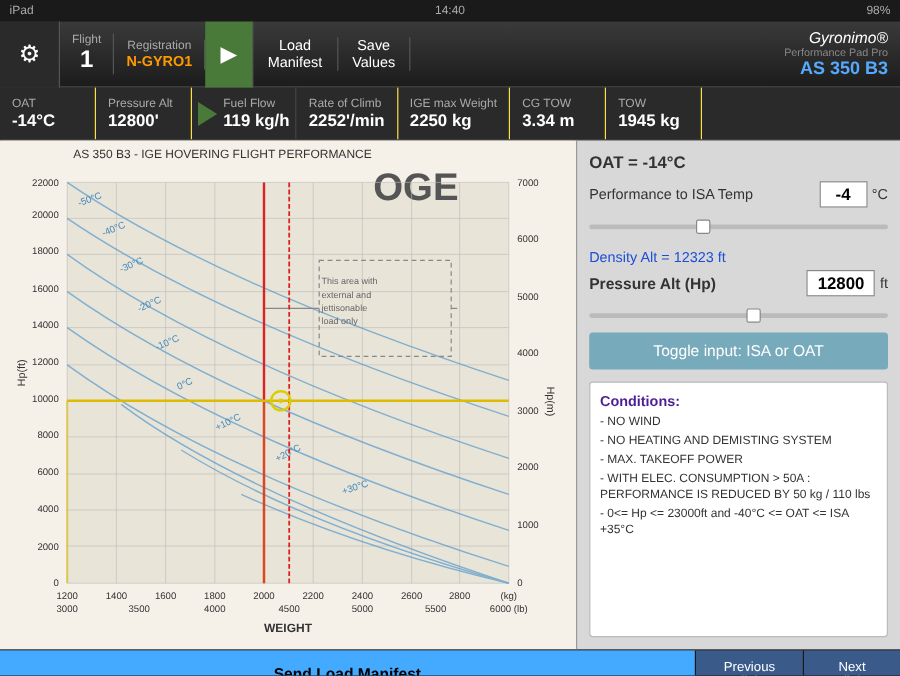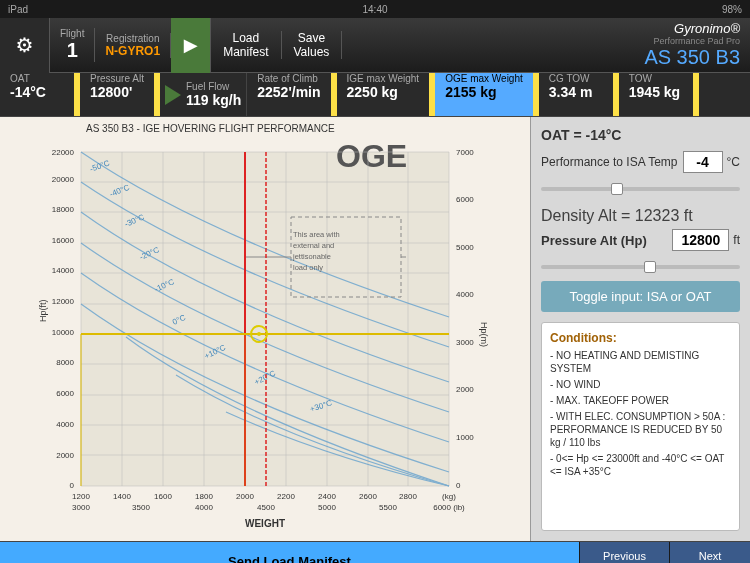--- a/index.html
+++ b/index.html
@@ -65,22 +65,22 @@
 
     
     .second-bar {
       height: 44px;
       background: #2a2a2a;
       display: flex;
       align-items: stretch;
       border-bottom: 1px solid #444;
     }
     .info-cell {
-      display: flex; flex-direction: column; justify-content: flex-start;
-      padding: 0 10px; border-right: 6px solid #fde047; min-width: 80px;
+      display: flex; flex-direction: column; justify-content: center;
+      padding: 0 10px; border-right: 1px solid #fde047; min-width: 80px;
     }
     .info-cell-label { color: #aaa; font-size: 10px; }
     .info-cell-value { color: #fff; font-size: 14px; font-weight: bold; }
     .fuel-cell {
       display: flex; align-items: center; border-right: 1px solid #444;
       padding: 0 5px;
     }
     .fuel-arrow {
       width: 0; height: 0;
       border-top: 10px solid transparent;
@@ -105,21 +105,21 @@
     
     .chart-area {
       flex: 1;
       background: #f5f0e8;
       position: relative;
       overflow: hidden;
     }
 
     
     .right-panel {
-      width: 220px;
+      width: 270px;
       background: #d8d8d8;
       display: flex;
       flex-direction: column;
       border-left: 1px solid #999;
       padding: 10px;
     }
     .oat-display { color: #333; font-size: 14px; font-weight: bold; margin-bottom: 8px; }
     .diff-row { display: flex; align-items: center; margin-bottom: 4px; }
     .diff-label { color: #333; font-size: 12px; flex: 1; }
     .diff-value-box {
@@ -143,21 +143,21 @@
     }
     .slider-thumb {
       width: 12px; height: 12px;
       background: #fff;
       border: 1px solid #888;
       border-radius: 2px;
       position: absolute;
       top: -4px;
       transform: translateX(-50%);
     }
-    .density-row { color: #404040; font-size: 16px; margin: 6px 0 4px; }
+    .density-row { color: #1d4ed8; font-size: 12px; margin: 6px 0 4px; }
     .pressure-row { display: flex; align-items: center; margin-bottom: 6px; }
     .pressure-label { color: #333; font-size: 13px; font-weight: bold; flex: 1; }
     .pressure-value-box {
       background: #fff;
       border: 1px solid #888;
       padding: 2px 8px;
       font-size: 14px;
       font-weight: bold;
       min-width: 55px;
       text-align: center;
@@ -176,21 +176,21 @@
       margin-bottom: 10px;
     }
     .conditions-box {
       background: #fff;
       border: 1px solid #bbb;
       border-radius: 3px;
       padding: 8px;
       flex: 1;
       overflow-y: auto;
     }
-    .cond-title { font-weight: bold; font-size: 12px; color: #a16207; margin-bottom: 4px; }
+    .cond-title { font-weight: bold; font-size: 12px; color: #4c1d95; margin-bottom: 4px; }
     .cond-item { font-size: 10px; color: #333; margin-bottom: 3px; line-height: 1.3; }
 
     
     .bottom-bar {
       height: 40px;
       background: #1a1a1a;
       display: flex;
       align-items: stretch;
       border-top: 1px solid #444;
     }
@@ -266,21 +266,21 @@
     </div>
     <div class="save-section">
       <span class="save-label" style="white-space:pre-line;">Save
 Values</span>
     </div>
   </div>
   <div class="logo-section">
     <div style="text-align:right;">
       <div style="color:#fff;font-size:13px;font-style:italic;">Gyronimo®</div>
       <div style="color:#888;font-size:9px;">Performance Pad Pro</div>
-      <div style="color:#5af;font-size:20px;font-weight:normal;">AS 350 B3</div>
+      <div style="color:#5af;font-size:15px;font-weight:bold;">AS 350 B3</div>
     </div>
   </div>
 </div>
 
 <div class="second-bar">
   <div class="info-cell">
     <span class="info-cell-label">OAT</span>
     <span class="info-cell-value">-14°C</span>
   </div>
   <div class="info-cell">
@@ -294,24 +294,20 @@
       <span class="info-cell-value" style="display:block;color:#fff;font-size:14px;font-weight:bold;">119 kg/h</span>
     </div>
   </div>
   <div class="info-cell">
     <span class="info-cell-label">Rate of Climb</span>
     <span class="info-cell-value">2252'/min</span>
   </div>
   <div class="info-cell">
     <span class="info-cell-label">IGE max Weight</span>
     <span class="info-cell-value">2250 kg</span>
-  </div>
-  <div class="info-cell active-tab">
-    <span class="info-cell-label">OGE max Weight</span>
-    <span class="info-cell-value">2155 kg</span>
   </div>
   <div class="info-cell">
     <span class="info-cell-label">CG TOW</span>
     <span class="info-cell-value">3.34 m</span>
   </div>
   <div class="info-cell tow-cell">
     <span class="info-cell-label">TOW</span>
     <span class="info-cell-value">1945 kg</span>
   </div>
 </div>
@@ -485,22 +481,22 @@
     <div class="pressure-slider slider-row">
       <div class="slider-track">
         <div class="slider-thumb" style="left:55%;"></div>
       </div>
     </div>
 
     <button class="toggle-btn">Toggle input: ISA or OAT</button>
 
     <div class="conditions-box">
       <div class="cond-title">Conditions:</div>
+      <div class="cond-item">- NO WIND</div>
       <div class="cond-item">- NO HEATING AND DEMISTING SYSTEM</div>
-      <div class="cond-item">- NO WIND</div>
       <div class="cond-item">- MAX. TAKEOFF POWER</div>
       <div class="cond-item">- WITH ELEC. CONSUMPTION &gt; 50A : PERFORMANCE IS REDUCED BY 50 kg / 110 lbs</div>
       <div class="cond-item">- 0&lt;= Hp &lt;= 23000ft and -40°C &lt;= OAT &lt;= ISA +35°C</div>
     </div>
   </div>
 </div>
 
 <div class="bottom-bar">
   <div class="send-btn">Send Load Manifest</div>
   <div class="prev-btn">

